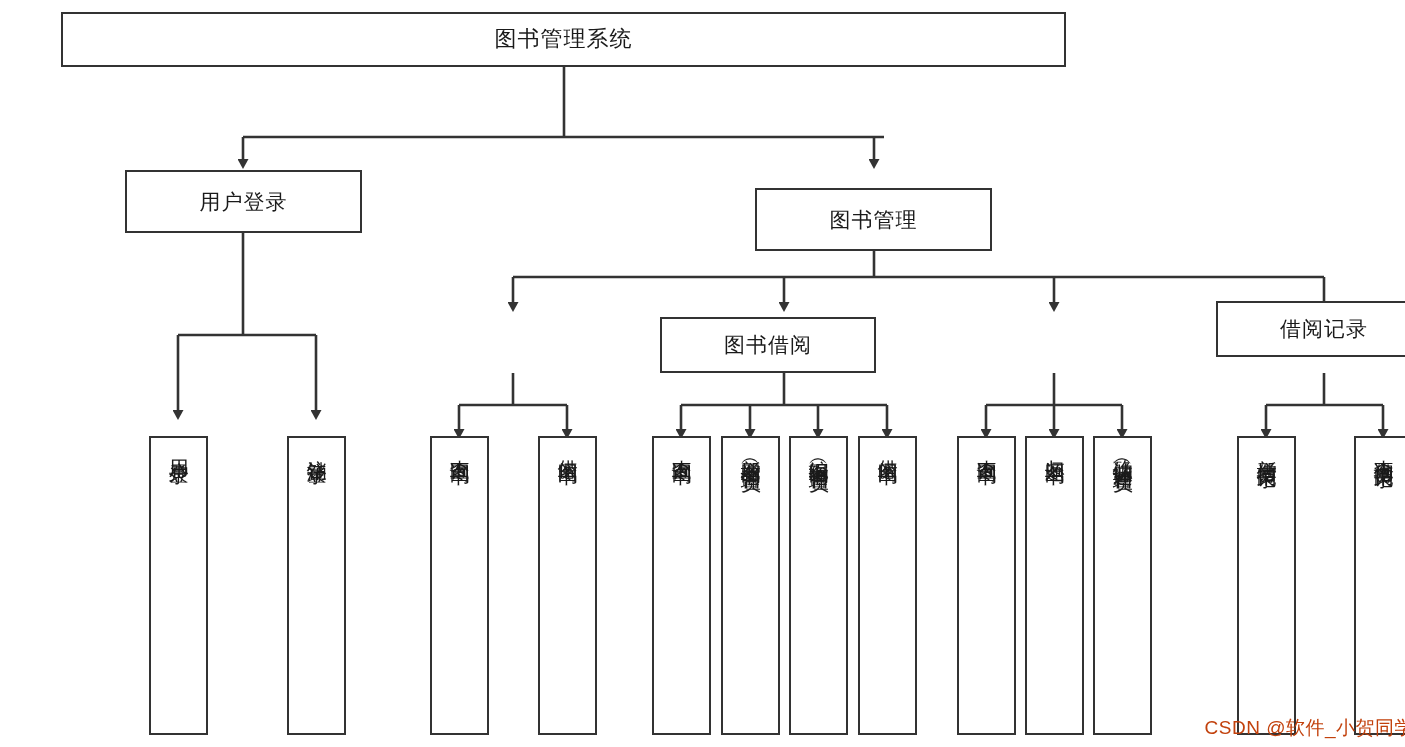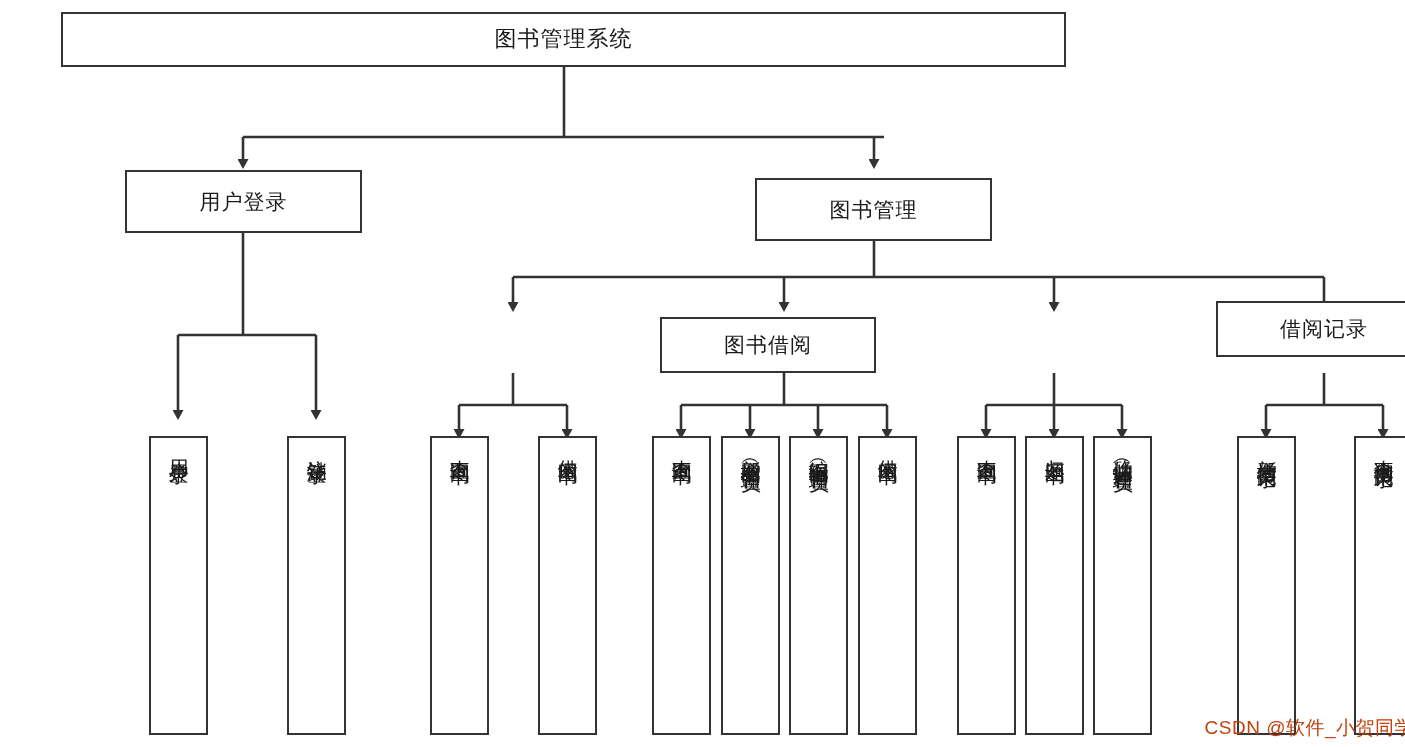--- a/index.html
+++ b/index.html
@@ -128,21 +128,21 @@
   </svg>
 
   <div class="node horiz root" style="left:17px; top:12px; width:1005px; height:55px;">
     <span>图书管理系统</span>
   </div>
 
   <div class="node horiz" style="left:81px; top:170px; width:237px; height:63px;">
     <span>用户登录</span>
   </div>
 
-  <div class="node horiz" style="left:711px; top:178px; width:237px; height:63px;">
+  <div class="node horiz" style="left:711px; top:188px; width:237px; height:63px;">
     <span>图书管理</span>
   </div>
 
 
   <div class="node horiz" style="left:616px; top:317px; width:216px; height:56px;">
     <span>图书借阅</span>
   </div>
 
 
   <div class="node horiz" style="left:1172px; top:301px; width:216px; height:56px;">

